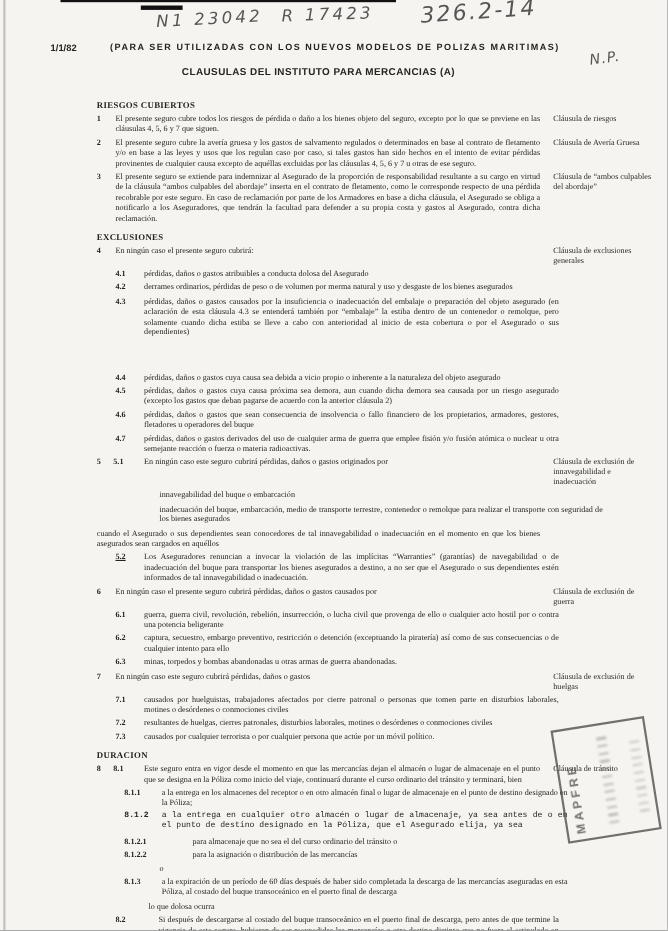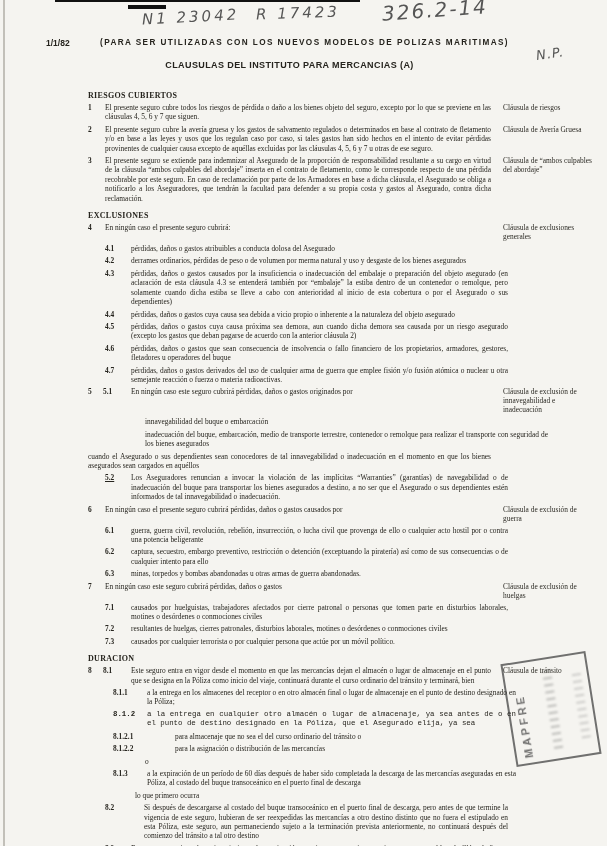--- a/index.html
+++ b/index.html
@@ -107,21 +107,21 @@
         <div class="line-side"></div>
       </div>
       <div class="line">
         <div class="line-main" style="padding-left: 17px;">
           <span class="num" style="width: 26px;">4.3</span>
           <span class="txt">pérdidas, daños o gastos causados por la insuficiencia o inadecuación del embalaje o preparación del objeto asegurado (en aclaración de esta cláusula 4.3 se entenderá también por “embalaje” la estiba dentro de un contenedor o remolque, pero solamente cuando dicha estiba se lleve a cabo con anterioridad al inicio de esta cobertura o por el Asegurado o sus dependientes)</span>
         </div>
         <div class="line-side"></div>
       </div>
       <div class="line">
-        <div class="line-main" style="padding-left: 17px;">
+        <div class="line-main" style="padding-left: 17px; margin-top: 28px;">
           <span class="num" style="width: 26px;">4.4</span>
           <span class="txt">pérdidas, daños o gastos cuya causa sea debida a vicio propio o inherente a la naturaleza del objeto asegurado</span>
         </div>
         <div class="line-side"></div>
       </div>
       <div class="line">
         <div class="line-main" style="padding-left: 17px;">
           <span class="num" style="width: 26px;">4.5</span>
           <span class="txt">pérdidas, daños o gastos cuya causa próxima sea demora, aun cuando dicha demora sea causada por un riesgo asegurado (excepto los gastos que deban pagarse de acuerdo con la anterior cláusula 2)</span>
         </div>
@@ -275,21 +275,21 @@
       </div>
       <div class="line">
         <div class="line-main" style="padding-left: 25px;">
           <span class="num" style="width: 34px;">8.1.3</span>
           <span class="txt">a la expiración de un período de 60 días después de haber sido completada la descarga de las mercancías aseguradas en esta Póliza, al costado del buque transoceánico en el puerto final de descarga</span>
         </div>
         <div class="line-side"></div>
       </div>
       <div class="line">
         <div class="line-main" style="padding-left: 47px;">
-          <span class="txt">lo que primero ocurra</span>
+          <span class="txt">lo que dolosa ocurra</span>
         </div>
         <div class="line-side"></div>
       </div>
       <div class="line">
         <div class="line-main" style="padding-left: 17px;">
           <span class="num" style="width: 39px;">8.2</span>
           <span class="txt">Si después de descargarse al costado del buque transoceánico en el puerto final de descarga, pero antes de que termine la vigencia de este seguro, hubieran de ser reexpedidas las mercancías a otro destino distinto que no fuera el estipulado en esta Póliza, este seguro, aun permaneciendo sujeto a la terminación prevista anteriormente, no continuará después del comienzo del tránsito a tal otro destino</span>
         </div>
         <div class="line-side"></div>
       </div>

